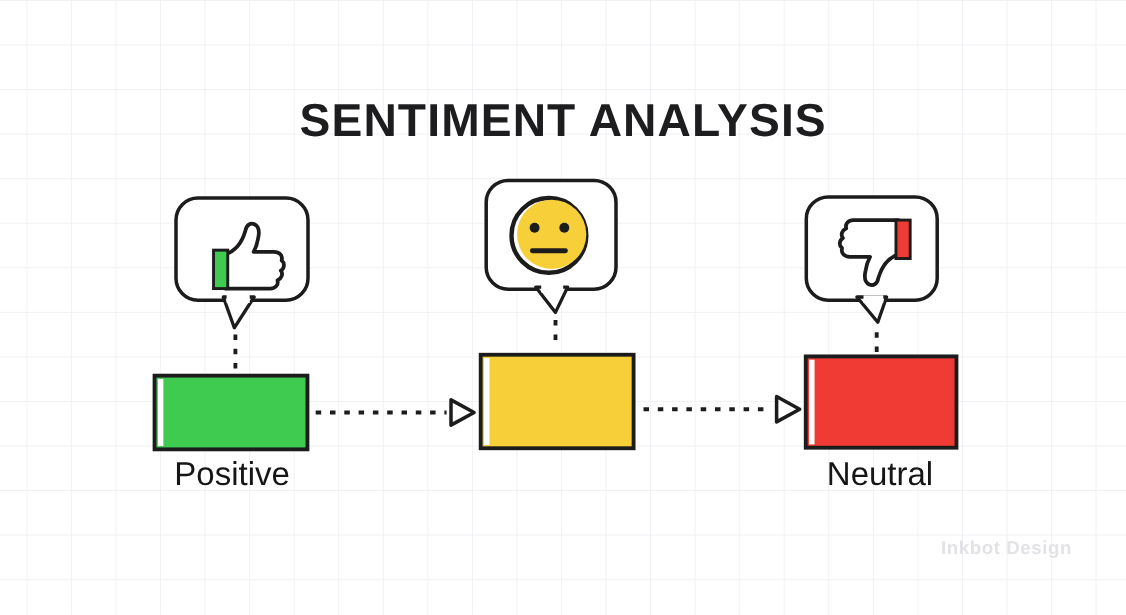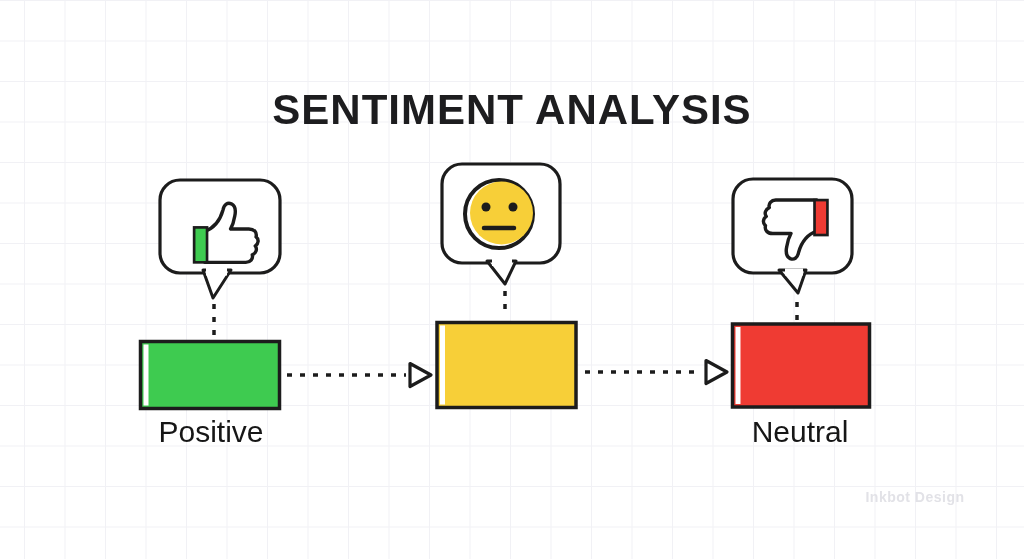--- a/index.html
+++ b/index.html
@@ -33,21 +33,21 @@
     font-weight:400;
     color:#161616;
   }
   .label-positive{left:121px;}
   .label-neutral{left:417px;}
   .label-negative{left:710px;}
   .watermark{
     position:absolute;
     left:835px; top:489px; width:160px;
     text-align:center;
-    font-size:14px;
+    font-size:17px;
     font-weight:700;
     letter-spacing:0.5px;
     color:#e2e2e7;
   }
   svg{position:absolute;left:0;top:0;}
 </style>
 </head>
 <body>
 
 <div class="canvas">

